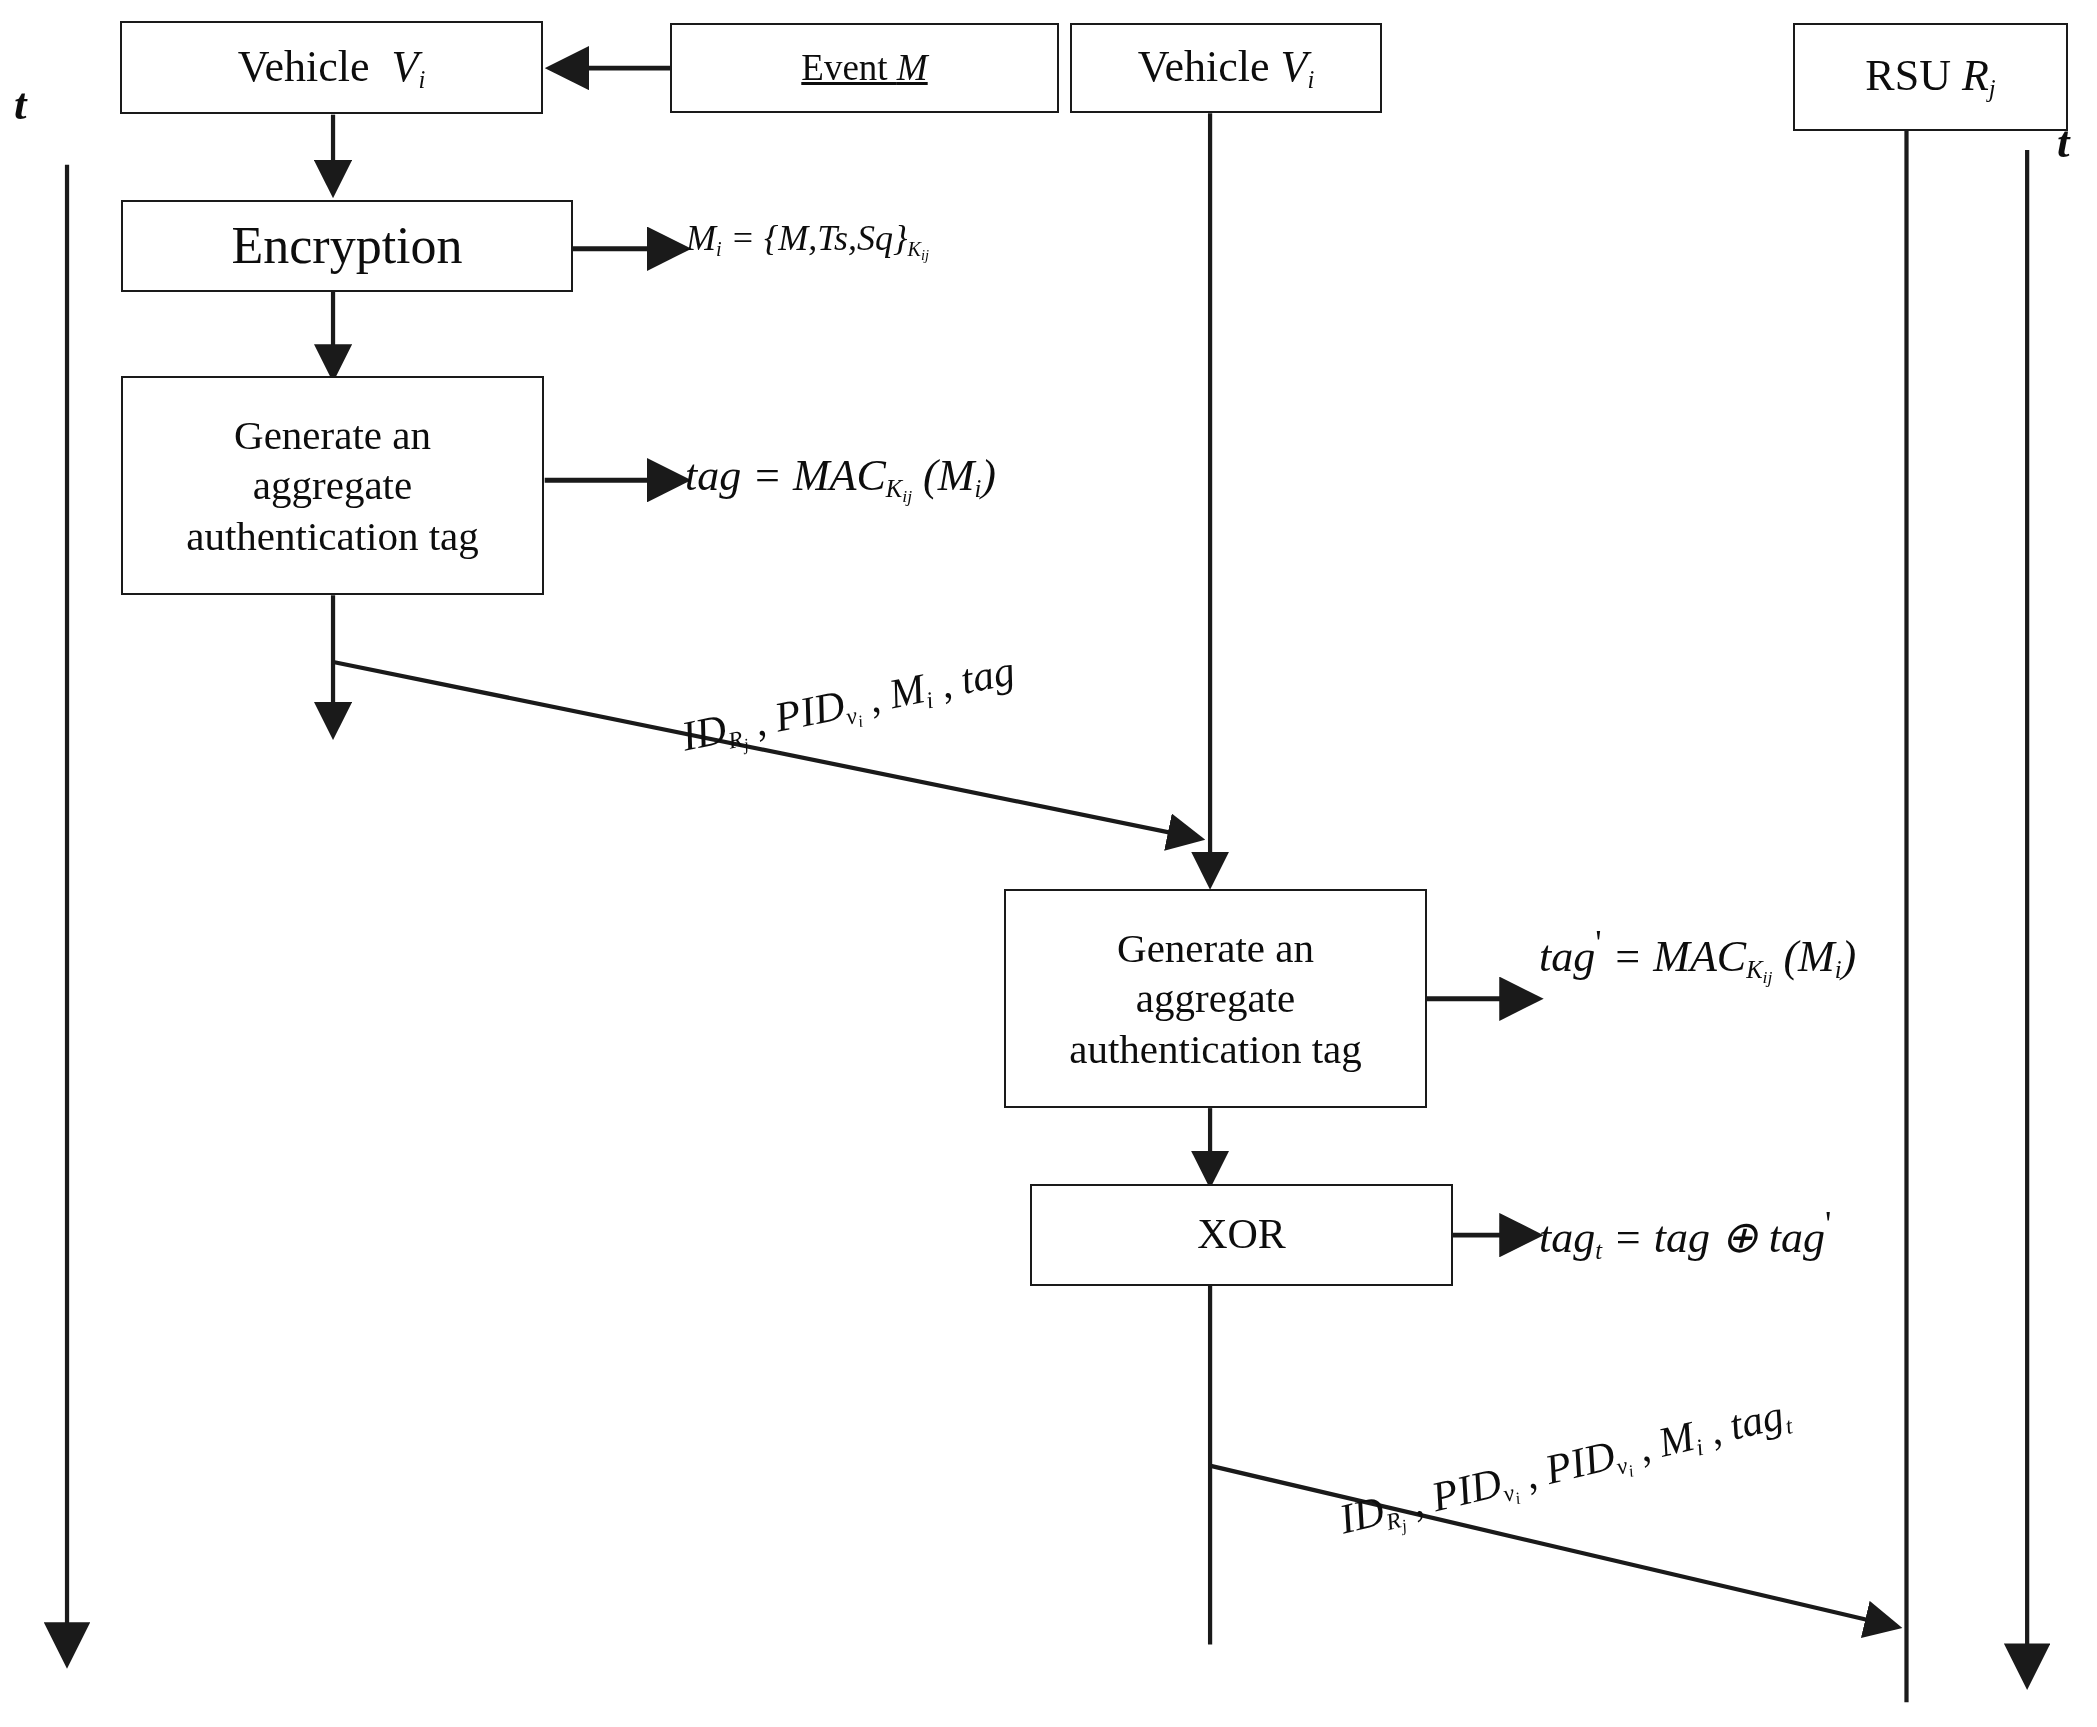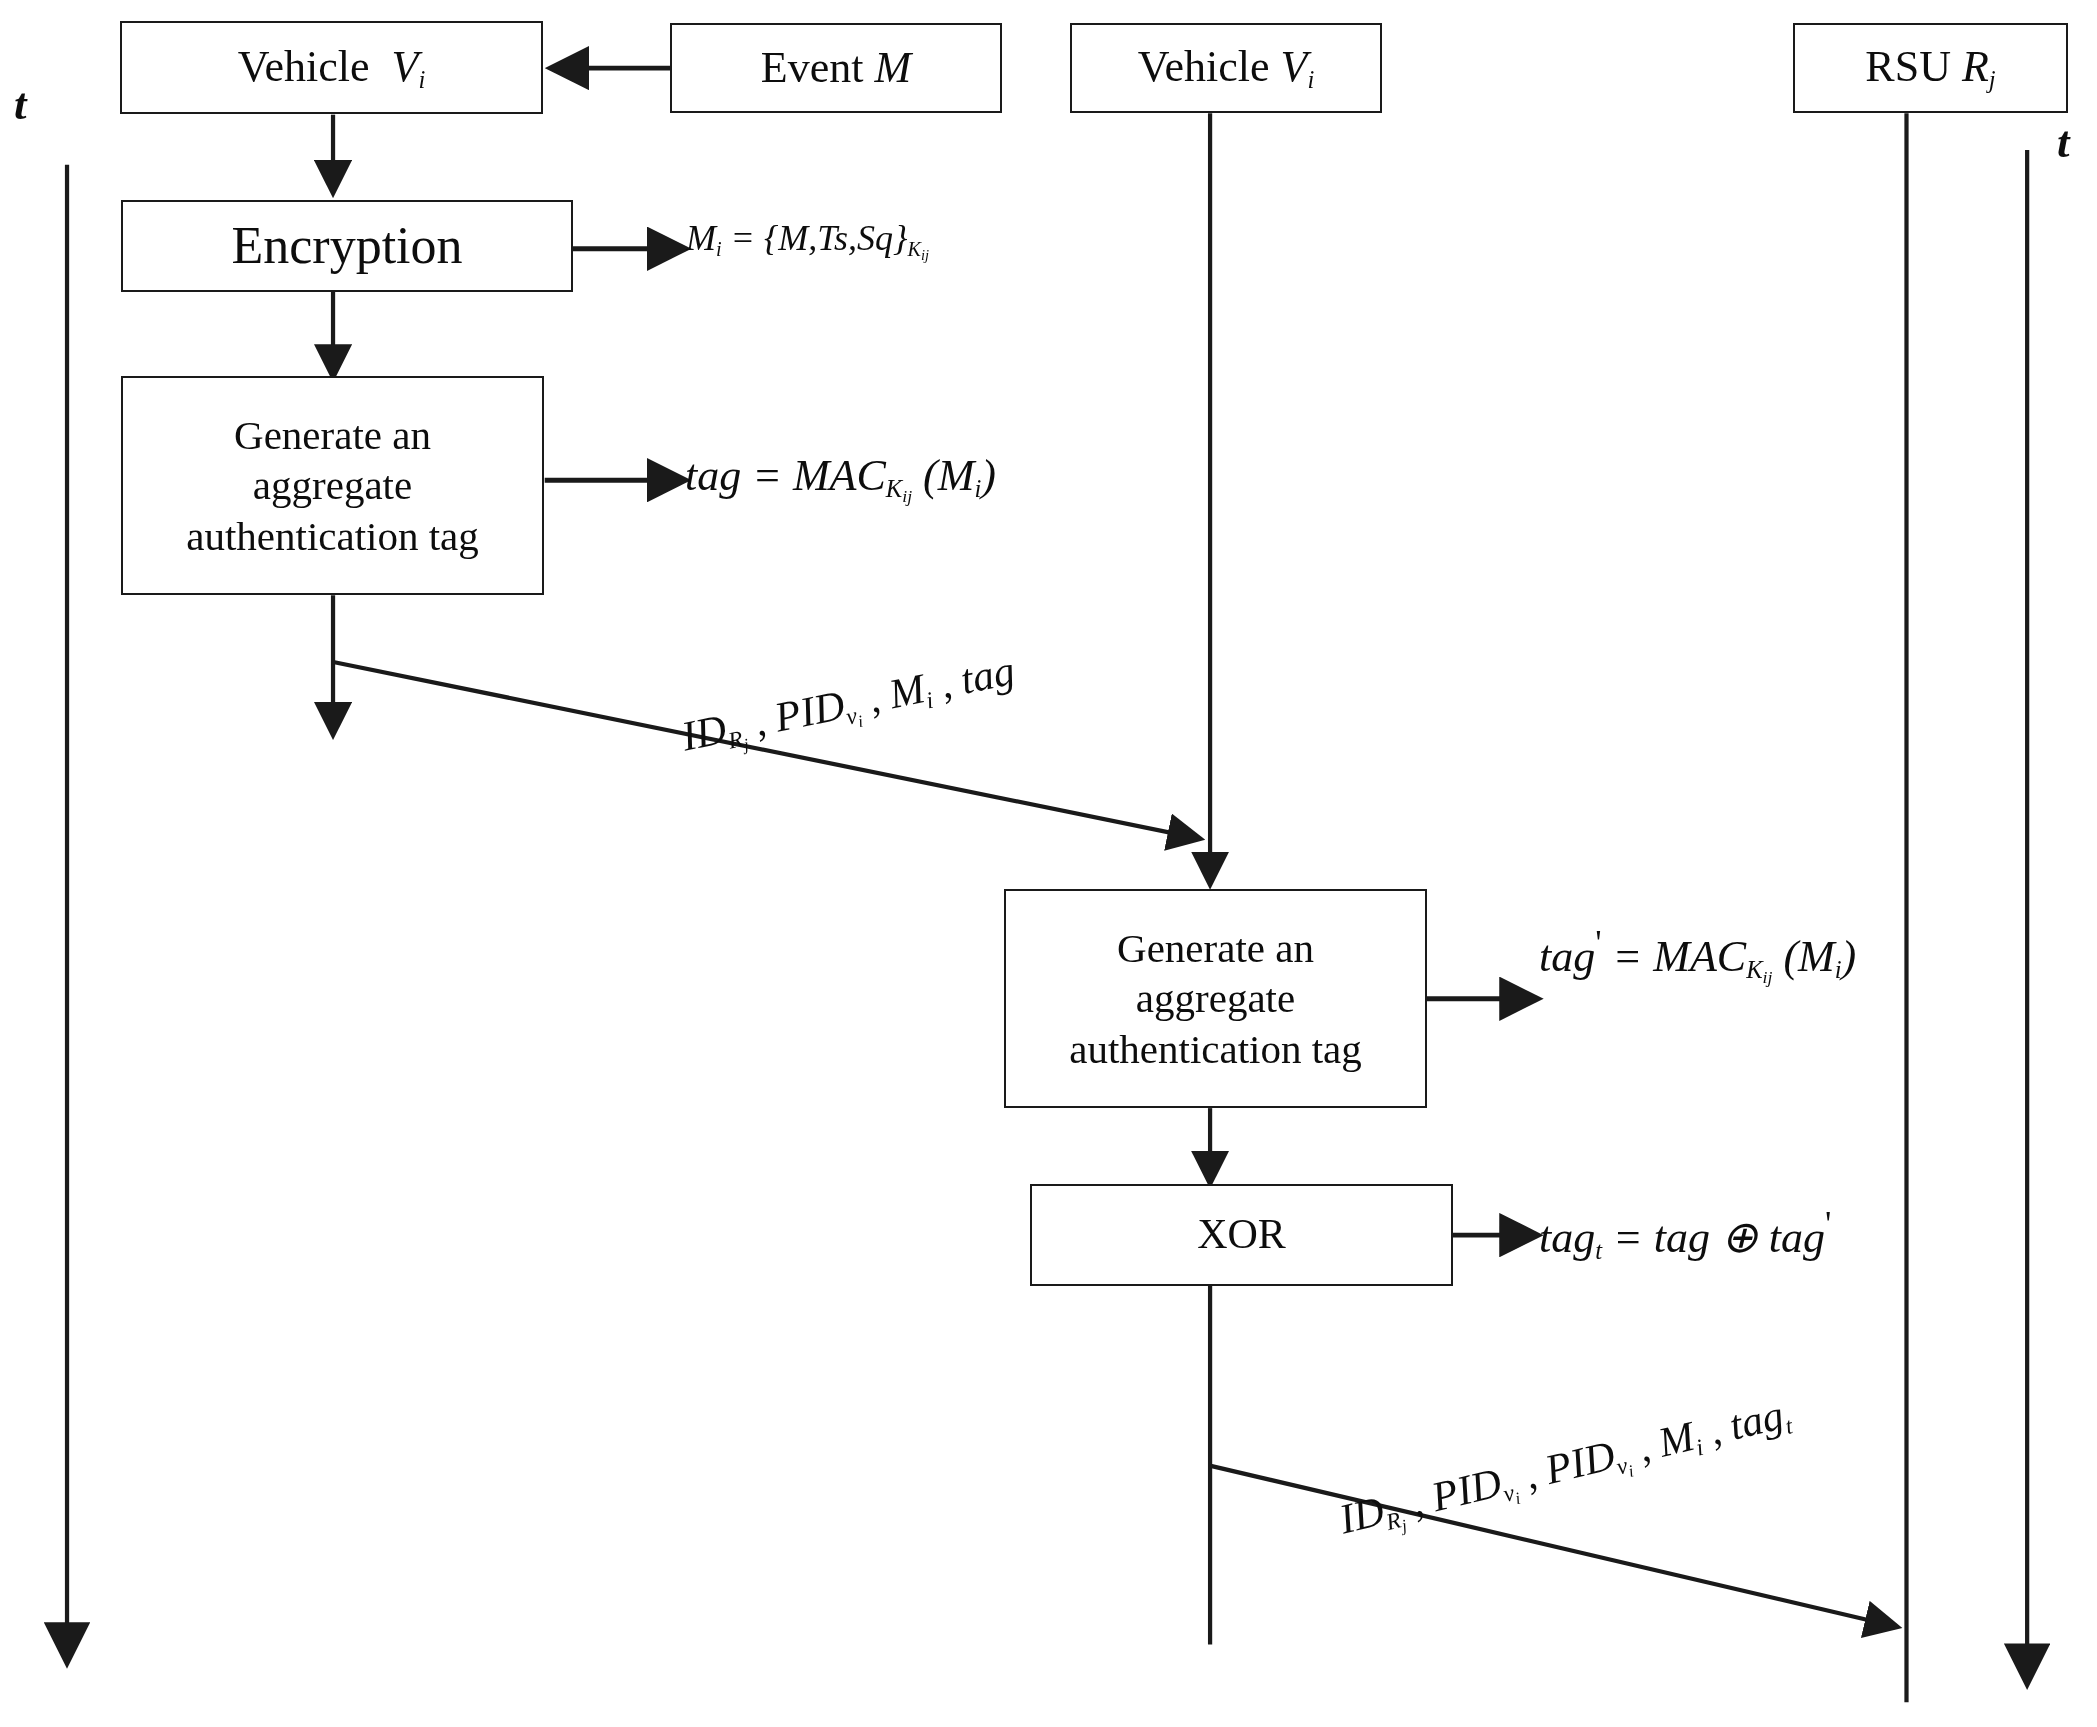--- a/index.html
+++ b/index.html
@@ -67,29 +67,29 @@
 
     <line x1="1716" y1="2077" x2="2688" y2="2305" stroke="#1a1a1a" stroke-width="6" marker-end="url(#ah)"></line>
 
     <line x1="2702" y1="160" x2="2702" y2="2412" stroke="#1a1a1a" stroke-width="6"></line>
   </svg>
 
   <div class="box" style="left:120px;top:21px;width:423px;height:93px;font-size:44px;">
     <span>Vehicle&nbsp;&nbsp;<i class="mathi">V</i><sub>i</sub></span>
   </div>
 
-  <div class="box" style="left:670px;top:22.6px;width:332px;height:90px;font-size:44px;">
+  <div class="box" style="left:670px;top:22.6px;width:389px;height:90px;font-size:37px;text-decoration:underline;">
     <span>Event <i class="mathi">M</i></span>
   </div>
 
   <div class="box" style="left:1070px;top:22.6px;width:312px;height:90px;font-size:44px;">
     <span>Vehicle <i class="mathi">V</i><sub>i</sub></span>
   </div>
 
-  <div class="box" style="left:1793px;top:22.6px;width:275px;height:90px;font-size:44px;">
+  <div class="box" style="left:1793px;top:22.6px;width:275px;height:108px;font-size:44px;">
     <span>RSU <i class="mathi">R</i><sub>j</sub></span>
   </div>
 
   <div class="box" style="left:121px;top:200px;width:452px;height:92px;font-size:52px;">
     <span>Encryption</span>
   </div>
 
   <div class="box" style="left:121px;top:376px;width:423px;height:219px;font-size:41px;flex-direction:column;">
     <span>Generate an</span>
     <span>aggregate</span>

